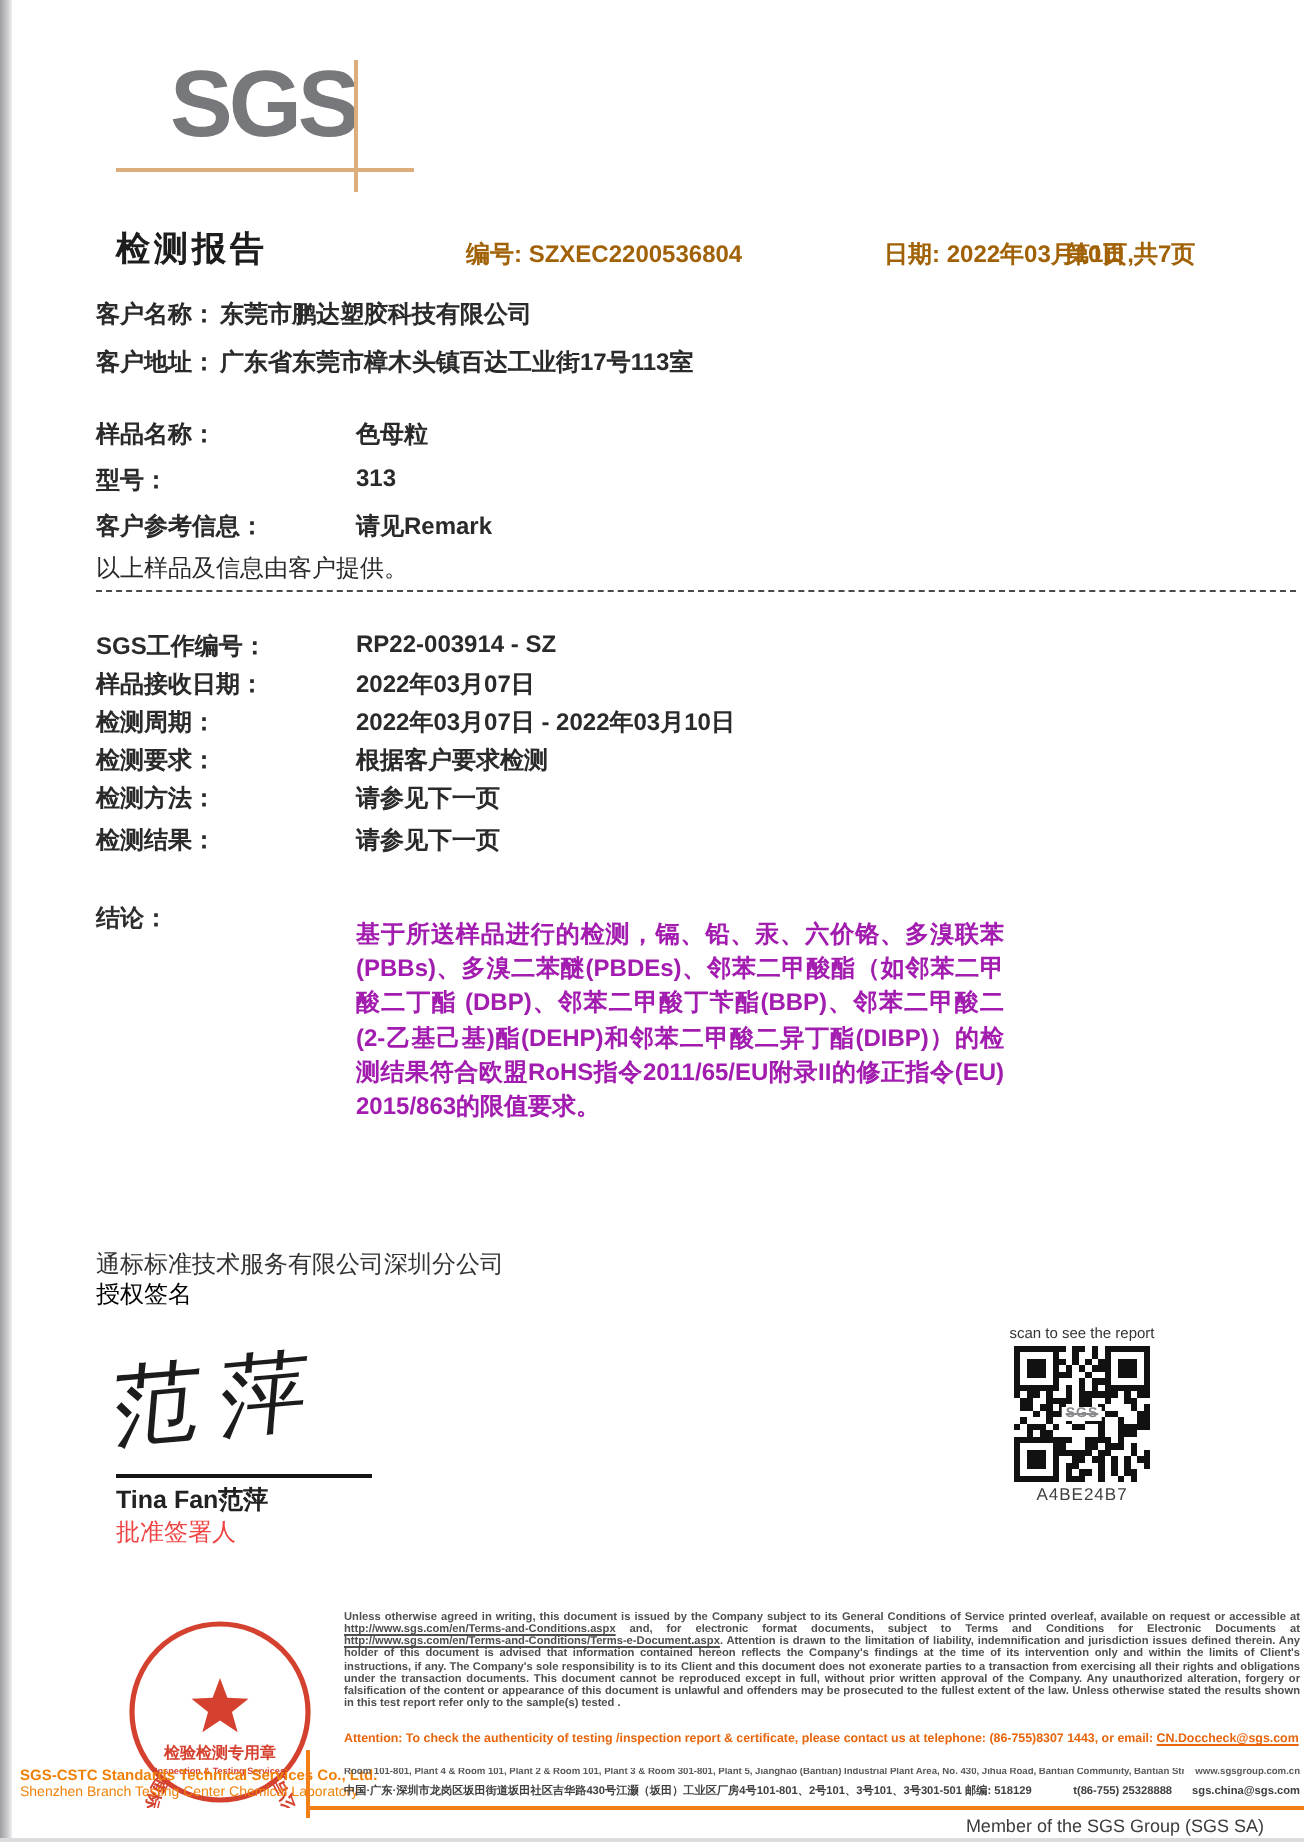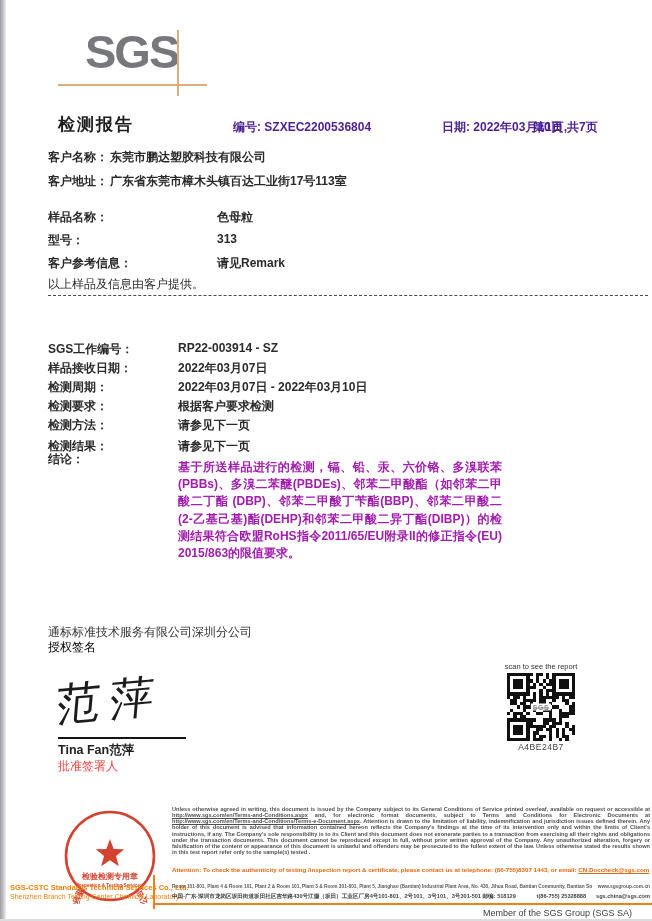--- a/index.html
+++ b/index.html
@@ -14,38 +14,38 @@
   .edge-bottom{left:0;top:919px;width:652px;height:2px;background:#dcdce0;}
 
   
   .logo-text{left:85px;top:28px;font-size:47px;line-height:1;font-weight:bold;
     color:#77787b;letter-spacing:-2px;}
   .logo-hline{left:58px;top:84px;width:149px;height:2px;background:#ddad7c;}
   .logo-vline{left:177px;top:30px;width:2px;height:66px;background:#ddad7c;}
 
   
   .doc-title{left:58px;top:113px;font-size:17px;font-weight:bold;color:#1d1d1d;letter-spacing:2px;}
-  .meta{font-size:12px;font-weight:bold;color:#4c1d95;white-space:nowrap;}
+  .meta{font-size:12px;font-weight:bold;color:#a16207;white-space:nowrap;}
   .meta-no{left:233px;top:119px;}
   .meta-date{left:407px;top:119px;margin-left:35px;}
   .meta-pages{left:533px;top:119px;text-align:right;}
 
   
   .rows{display:flex;flex-direction:column;}
   .row{display:flex;font-size:12px;font-weight:bold;color:#2a2a2a;white-space:nowrap;}
   .client-rows{left:48px;top:149px;}
   .client-rows .row{height:24px;}
   .client-rows .lbl{width:62px;}
   .sample-rows{left:48px;top:209px;}
-  .sample-rows .row{height:23px;gap:39px;}
+  .sample-rows .row{height:23px;}
   .sample-rows .lbl{width:130px;}
   .note{left:48px;top:276px;font-size:12px;color:#2a2a2a;}
   .sep-dashed{left:48px;top:295px;width:600px;border-top:1px dashed #4a4a4a;height:0;}
 
-  .job-rows{left:48px;top:341px;}
+  .job-rows{left:48px;top:315px;}
   .job-rows .row{height:19px;}
   .job-rows .row:last-child{margin-top:2px;}
   .job-rows .lbl{width:130px;}
 
   .concl-lbl{left:48px;top:451px;font-size:12px;font-weight:bold;}
   .concl-txt{left:178px;top:459px;width:324px;font-size:12px;font-weight:bold;
     line-height:17.2px;color:#a21caf;text-align:justify;}
 
   
   .sig-company{left:48px;top:624px;font-size:12px;color:#333;}

